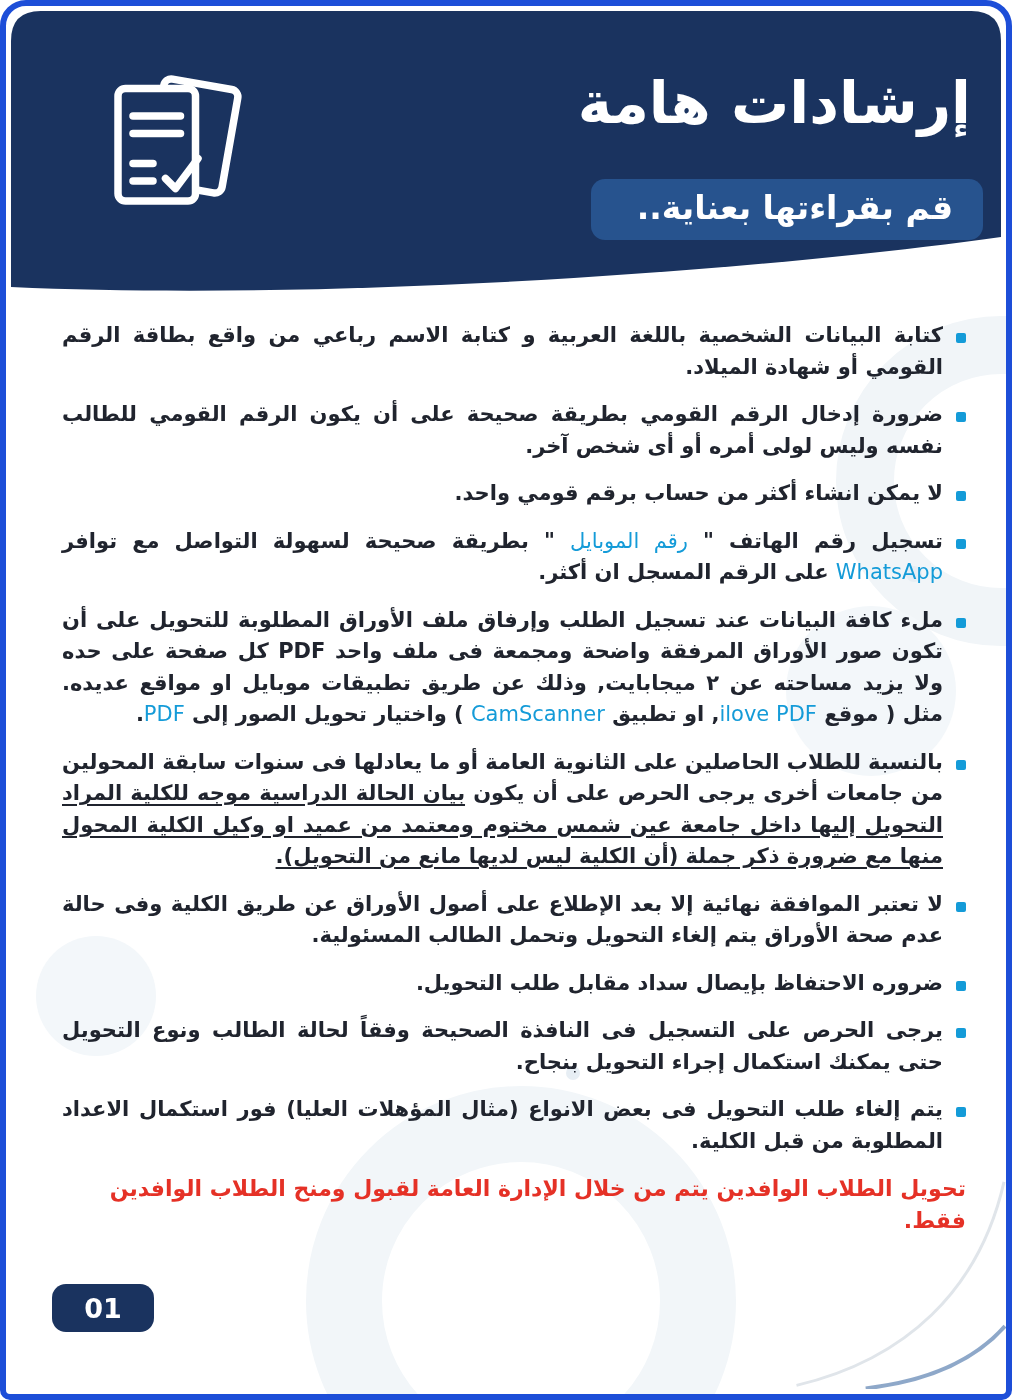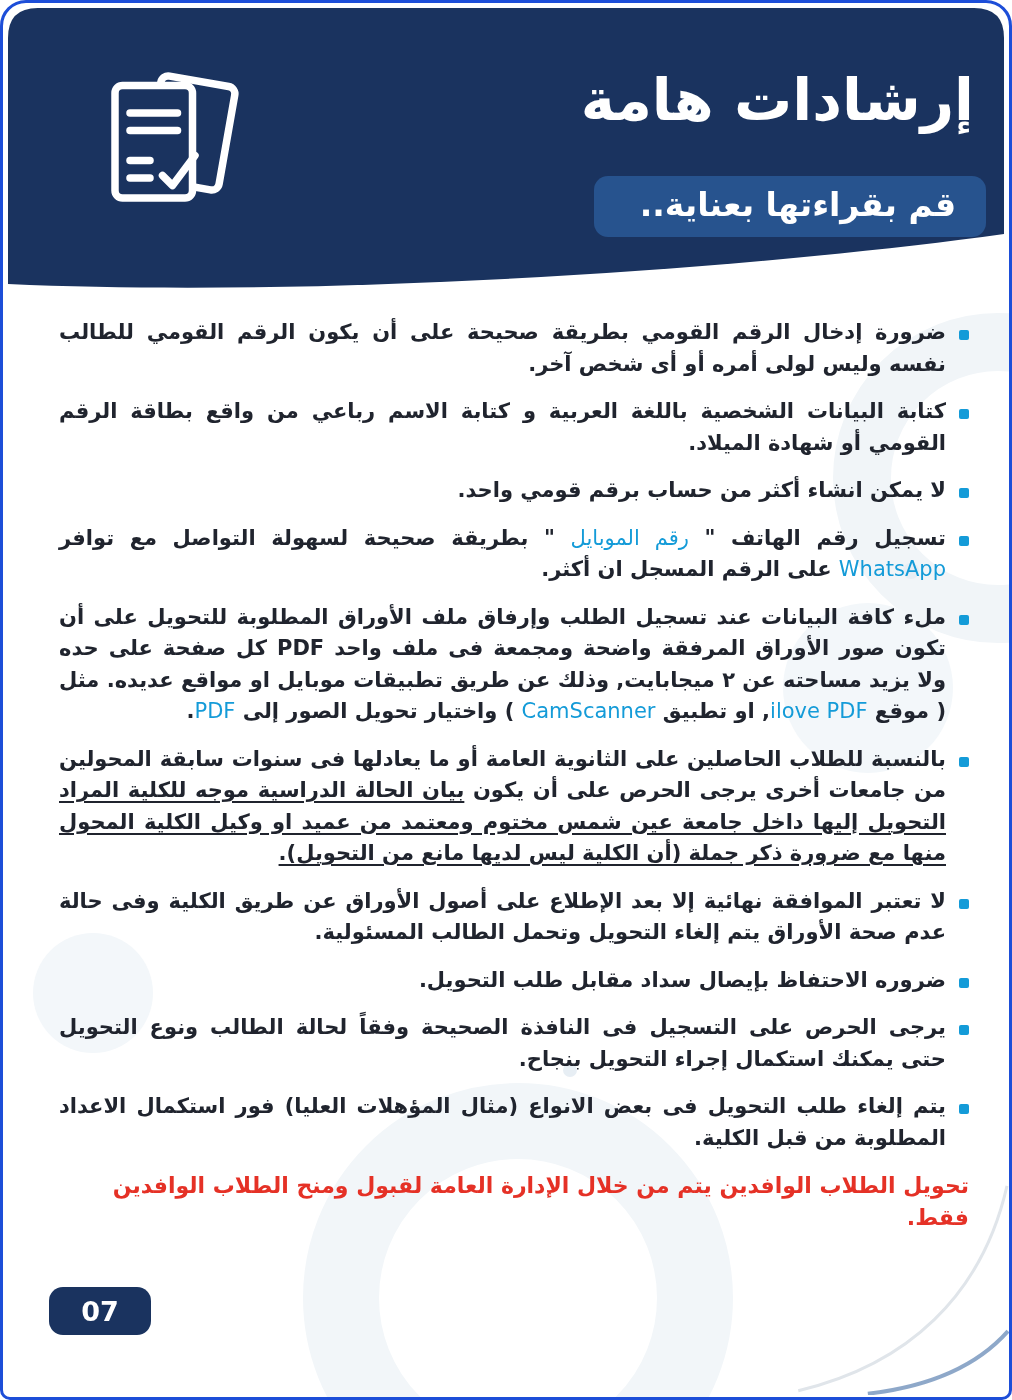--- a/index.html
+++ b/index.html
@@ -1,21 +1,21 @@
 <!DOCTYPE html>
 <html dir="rtl" lang="ar" style="--navy: #1a335f; --accent: #149bd8; --red: #e53126; --subtitle_bg: #27538e;"><head>
 <meta charset="utf-8">
 <style>
   * { box-sizing: border-box; }
   body { margin:0; background:#ffffff; font-family:"DejaVu Sans", sans-serif; }
 
   .page {
     position:relative; width:1012px; height:1400px; margin:0 auto;
     background:#ffffff; overflow:hidden;
-    border:3px solid #1d4ed8;
+    border:6px solid #1d4ed8;
     border-radius:26px 26px 10px 10px;
     direction:rtl;
   }
 
   
   .decor { position:absolute; border-radius:50%; z-index:0; pointer-events:none; }
   .decor-ring-1 { width:330px; height:330px; border:58px solid #f1f5f8; top:310px; left:830px; }
   .decor-fill-1 { width:170px; height:170px; background:#f3f7fa; top:600px; left:780px; }
   .decor-ring-2 { width:430px; height:430px; border:76px solid #f2f6f9; top:1080px; left:300px; }
   .decor-fill-2 { width:120px; height:120px; background:#f3f7fa; top:930px; left:30px; }
@@ -96,25 +96,25 @@
       </g>
     </svg>
     <h1 class="header-title">إرشادات هامة</h1>
     <h2 class="header-subtitle">قم بقراءتها بعناية..</h2>
   </header>
 
   <main class="content">
     <div id="bullet-list">
         <div class="bullet-item">
           <span class="bullet-marker"></span>
-          <p class="bullet-text"><span class="seg-normal">ضرورة إدخال الرقم القومي بطريقة صحيحة على أن يكون الرقم القومي للطالب نفسه وليس لولى أمره أو أى شخص آخر.</span></p>
+          <p class="bullet-text"><span class="seg-normal">كتابة البيانات الشخصية باللغة العربية و كتابة الاسم  رباعي من واقع بطاقة الرقم القومي أو شهادة الميلاد.</span></p>
         </div>
         <div class="bullet-item">
           <span class="bullet-marker"></span>
-          <p class="bullet-text"><span class="seg-normal">كتابة البيانات الشخصية باللغة العربية و كتابة الاسم  رباعي من واقع بطاقة الرقم القومي أو شهادة الميلاد.</span></p>
+          <p class="bullet-text"><span class="seg-normal">ضرورة إدخال الرقم القومي بطريقة صحيحة على أن يكون الرقم القومي للطالب نفسه وليس لولى أمره أو أى شخص آخر.</span></p>
         </div>
         <div class="bullet-item">
           <span class="bullet-marker"></span>
           <p class="bullet-text"><span class="seg-normal">لا يمكن انشاء أكثر من حساب برقم قومي واحد.</span></p>
         </div>
         <div class="bullet-item">
           <span class="bullet-marker"></span>
           <p class="bullet-text"><span class="seg-normal">تسجيل رقم الهاتف " </span><span class="seg-blue">رقم الموبايل</span><span class="seg-normal"> " بطريقة صحيحة لسهولة التواصل مع توافر </span><span class="seg-blue">WhatsApp</span><span class="seg-normal"> على الرقم المسجل ان أكثر.</span></p>
         </div>
         <div class="bullet-item">
@@ -139,16 +139,16 @@
         </div>
         <div class="bullet-item">
           <span class="bullet-marker"></span>
           <p class="bullet-text"><span class="seg-normal">يتم إلغاء طلب التحويل فى بعض الانواع (مثال المؤهلات العليا) فور استكمال الاعداد المطلوبة من قبل الكلية.</span></p>
         </div>
       </div>
     <p class="note-text">تحويل الطلاب الوافدين يتم من خلال الإدارة العامة لقبول ومنح الطلاب الوافدين فقط.</p>
   </main>
 
   <div class="page-number-badge">
-    <span>07</span>
+    <span>01</span>
   </div>
 
 </div>
 
 </body></html>

